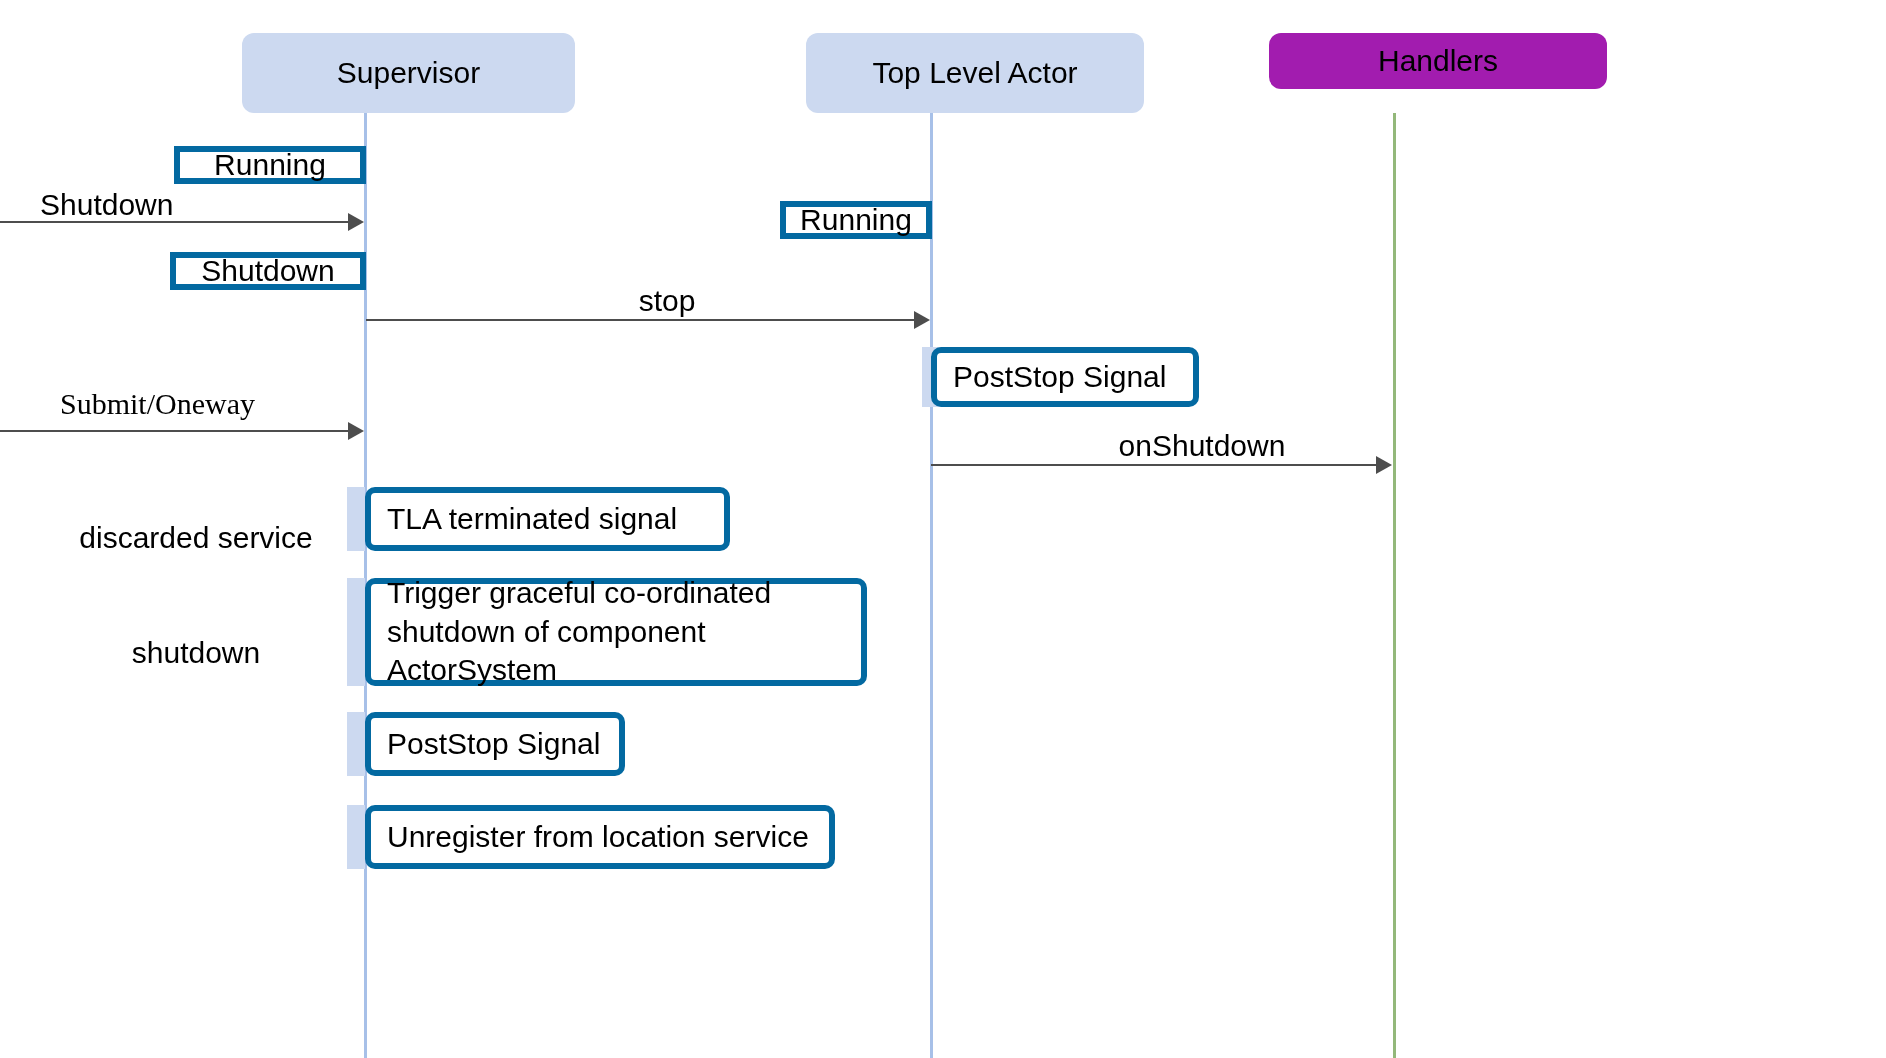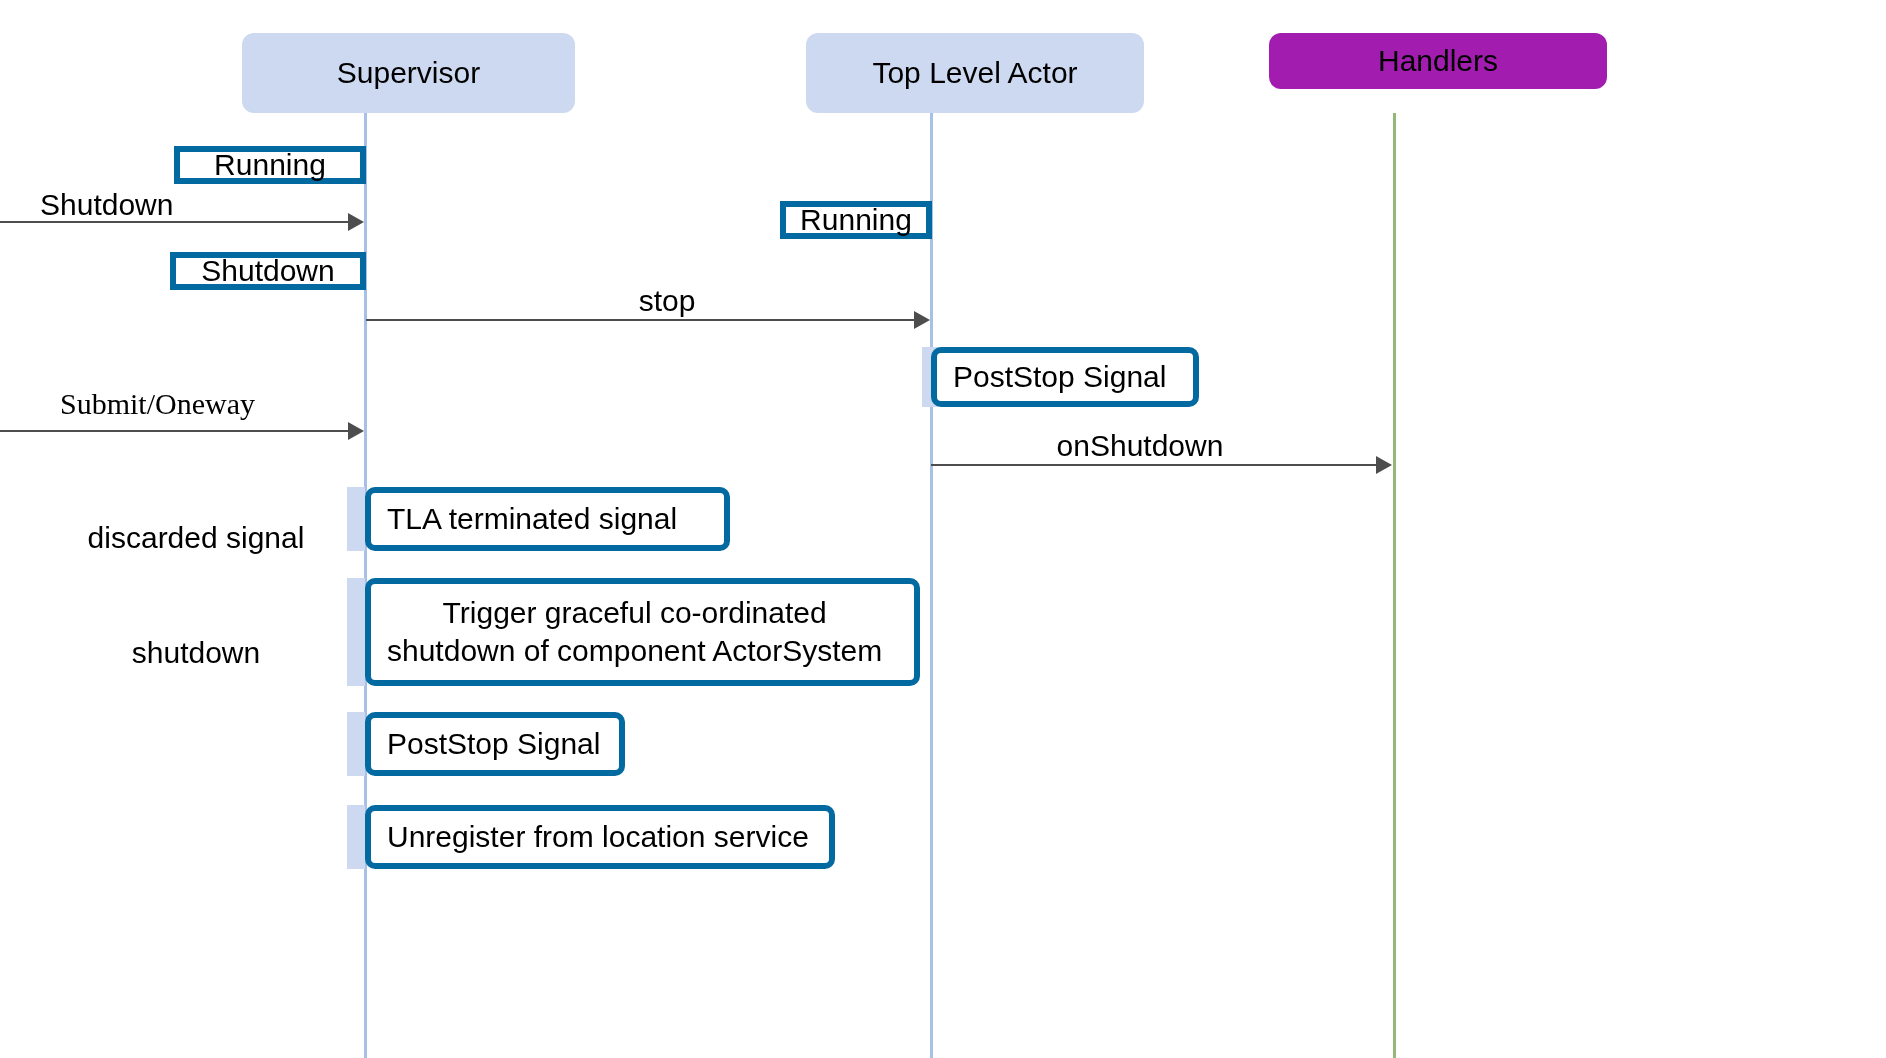--- a/index.html
+++ b/index.html
@@ -76,21 +76,21 @@
   </div>
 
   <div class="note left" style="left:931px; top:347px; width:268px; height:60px;">
     <span>PostStop Signal</span>
   </div>
 
   <div class="note left" style="left:365px; top:487px; width:365px; height:64px;">
     <span>TLA terminated signal</span>
   </div>
 
-  <div class="note left" style="left:365px; top:578px; width:555px; height:108px; align-items:center;text-align:center;">
+  <div class="note left" style="left:365px; top:578px; width:502px; height:108px; align-items:center;">
     <div>
       <div>Trigger graceful co-ordinated</div>
       <div>shutdown of component ActorSystem</div>
     </div>
   </div>
 
   <div class="note left" style="left:365px; top:712px; width:260px; height:64px;">
     <span>PostStop Signal</span>
   </div>
 
@@ -104,21 +104,21 @@
 
   <div class="msg-label" style="left:567px; top:282px; width:200px;">stop</div>
   <div class="msg-line" style="left:366px; top:319px; width:552px;"></div>
   <div class="msg-head" style="left:914px; top:311px;"></div>
 
   <div class="msg-label" style="left:60px; top:385px; width:240px; text-align:left;font-family:Liberation Serif, serif;">Submit/Oneway</div>
   <div class="msg-line" style="left:0px; top:430px; width:352px;"></div>
   <div class="msg-head" style="left:348px; top:422px;"></div>
 
   <div class="msg-label" style="left:36px; top:442px; width:320px; text-align:center;">
-    <div>discarded signal</div>
+    <div>discarded service</div>
     <div>shutdown</div>
   </div>
 
-  <div class="msg-label" style="left:1000px; top:427px; width:280px;">onShutdown</div>
+  <div class="msg-label" style="left:1062px; top:427px; width:280px;">onShutdown</div>
   <div class="msg-line" style="left:931px; top:464px; width:449px;"></div>
   <div class="msg-head" style="left:1376px; top:456px;"></div>
 
 </div>
 
 </body></html>

